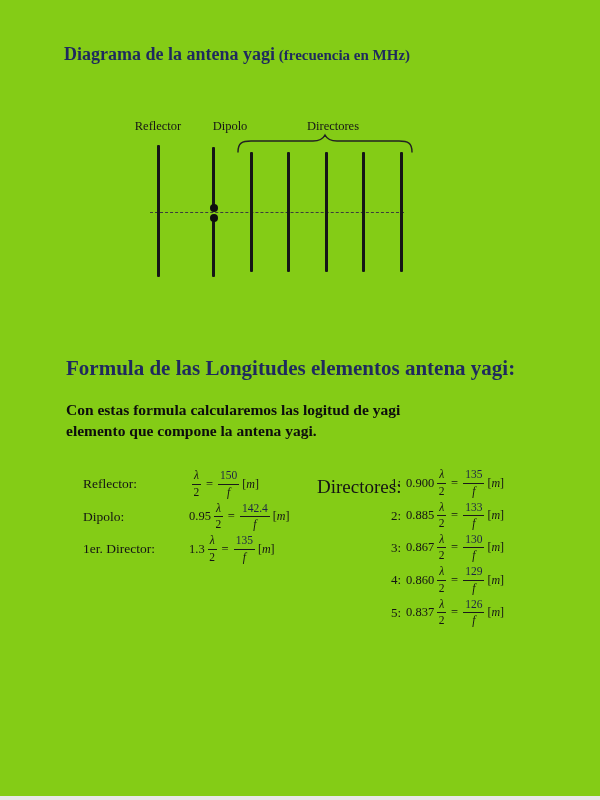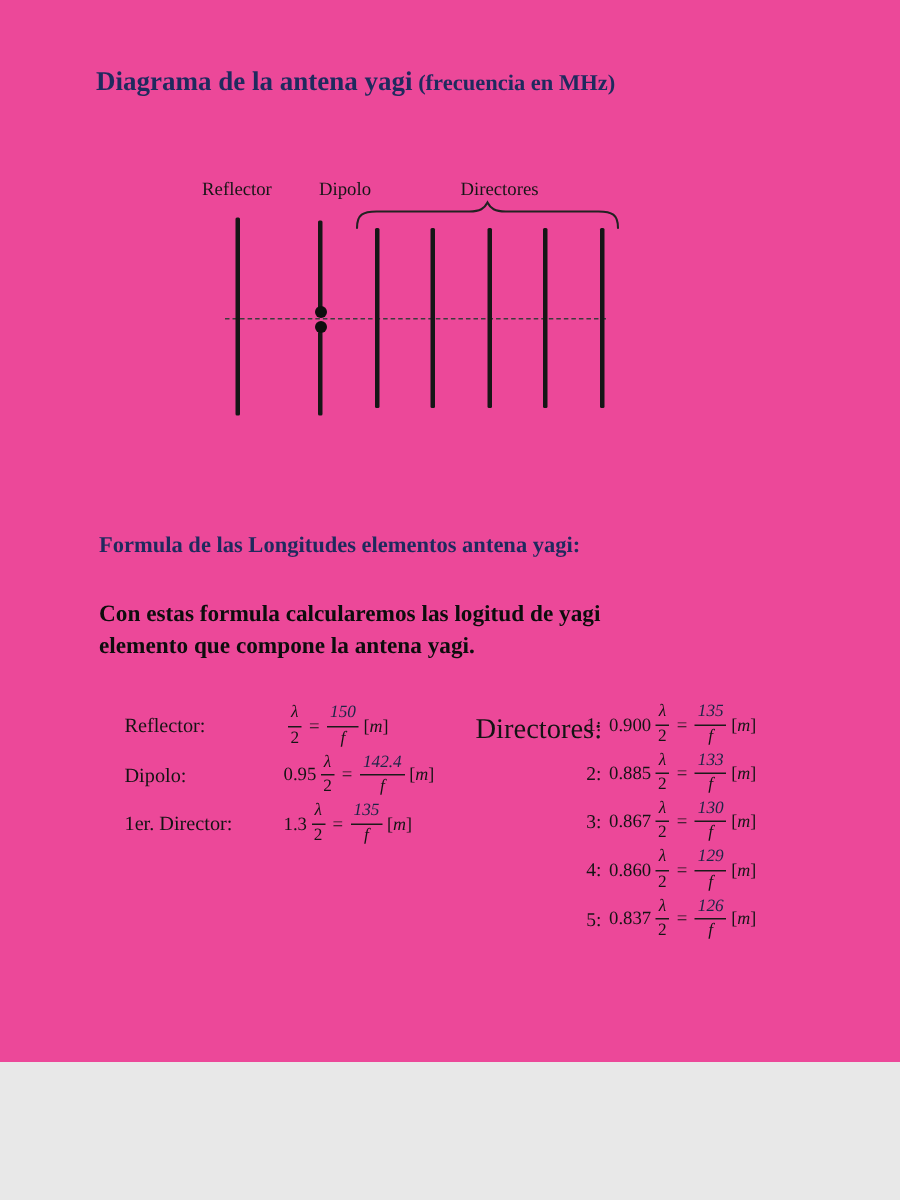--- a/index.html
+++ b/index.html
@@ -1,20 +1,20 @@
 <!DOCTYPE html>
 <html><head>
 <meta charset="utf-8">
 <style>
   html,body{margin:0;padding:0;background:#e8e8e8;}
   .page{
     position:relative;
-    width:600px;height:708px;
+    width:600px;height:796px;
     margin:0 auto;
-    background:#ec4899;
+    background:#84cc16;
     font-family:"Liberation Serif", serif;
     color:#111;
     overflow:hidden;
   }
   
   .doc-title{
     position:absolute;left:64px;top:44px;
     color:#1f2a5e;font-weight:bold;white-space:nowrap;
   }
   .doc-title .t-main{font-size:18px;}
@@ -42,21 +42,21 @@
   .feed-dot.top{top:204px;}
   .feed-dot.bottom{top:214px;}
   .boom-line{
     position:absolute;left:150px;top:212px;width:254px;height:0;
     border-top:1.6px dashed #3c3c3c;
   }
   .brace{position:absolute;left:236px;top:133px;}
   
   .section-heading{
     position:absolute;left:66px;top:356px;
-    color:#1f2a5e;font-weight:bold;font-size:15px;white-space:nowrap;
+    color:#1f2a5e;font-weight:bold;font-size:21px;white-space:nowrap;
   }
   .intro-par{
     position:absolute;left:66px;top:399px;
     font-weight:bold;font-size:15.5px;line-height:21px;color:#0d0d0d;
   }
   
   .formulas-left{position:absolute;left:62px;top:468px;}
   .frow{display:flex;align-items:center;height:32.5px;margin-left:21px;}
   .flabel{
     display:inline-block;width:106px;font-size:13.5px;color:#141414;
@@ -66,21 +66,21 @@
     display:inline-flex;align-items:center;
     font-size:12.5px;color:#141414;white-space:nowrap;
   }
   .coef{margin-right:1px;}
   .frac{
     display:inline-flex;flex-direction:column;align-items:center;
     line-height:1;margin:0 2px;
   }
   .frac .num{display:block;font-size:11.5px;padding:0 2px 2px;border-bottom:1.2px solid #1a1a1a;}
   .frac .den{display:block;font-size:11.5px;padding-top:2px;}
-  .fnum{color:#1d2547;font-style:italic;}
+  .fnum{color:#1d2547;}
   .eq{margin:0 3px;}
   .it{font-style:italic;}
   .unit{font-size:12px;margin-left:1px;}
   .directors-label{
     position:absolute;left:317px;top:476px;
     font-size:19px;color:#141414;white-space:nowrap;
   }
   .formulas-right{position:absolute;left:383px;top:467px;}
   .frow-r{display:flex;align-items:center;height:32.4px;}
   .findex{

